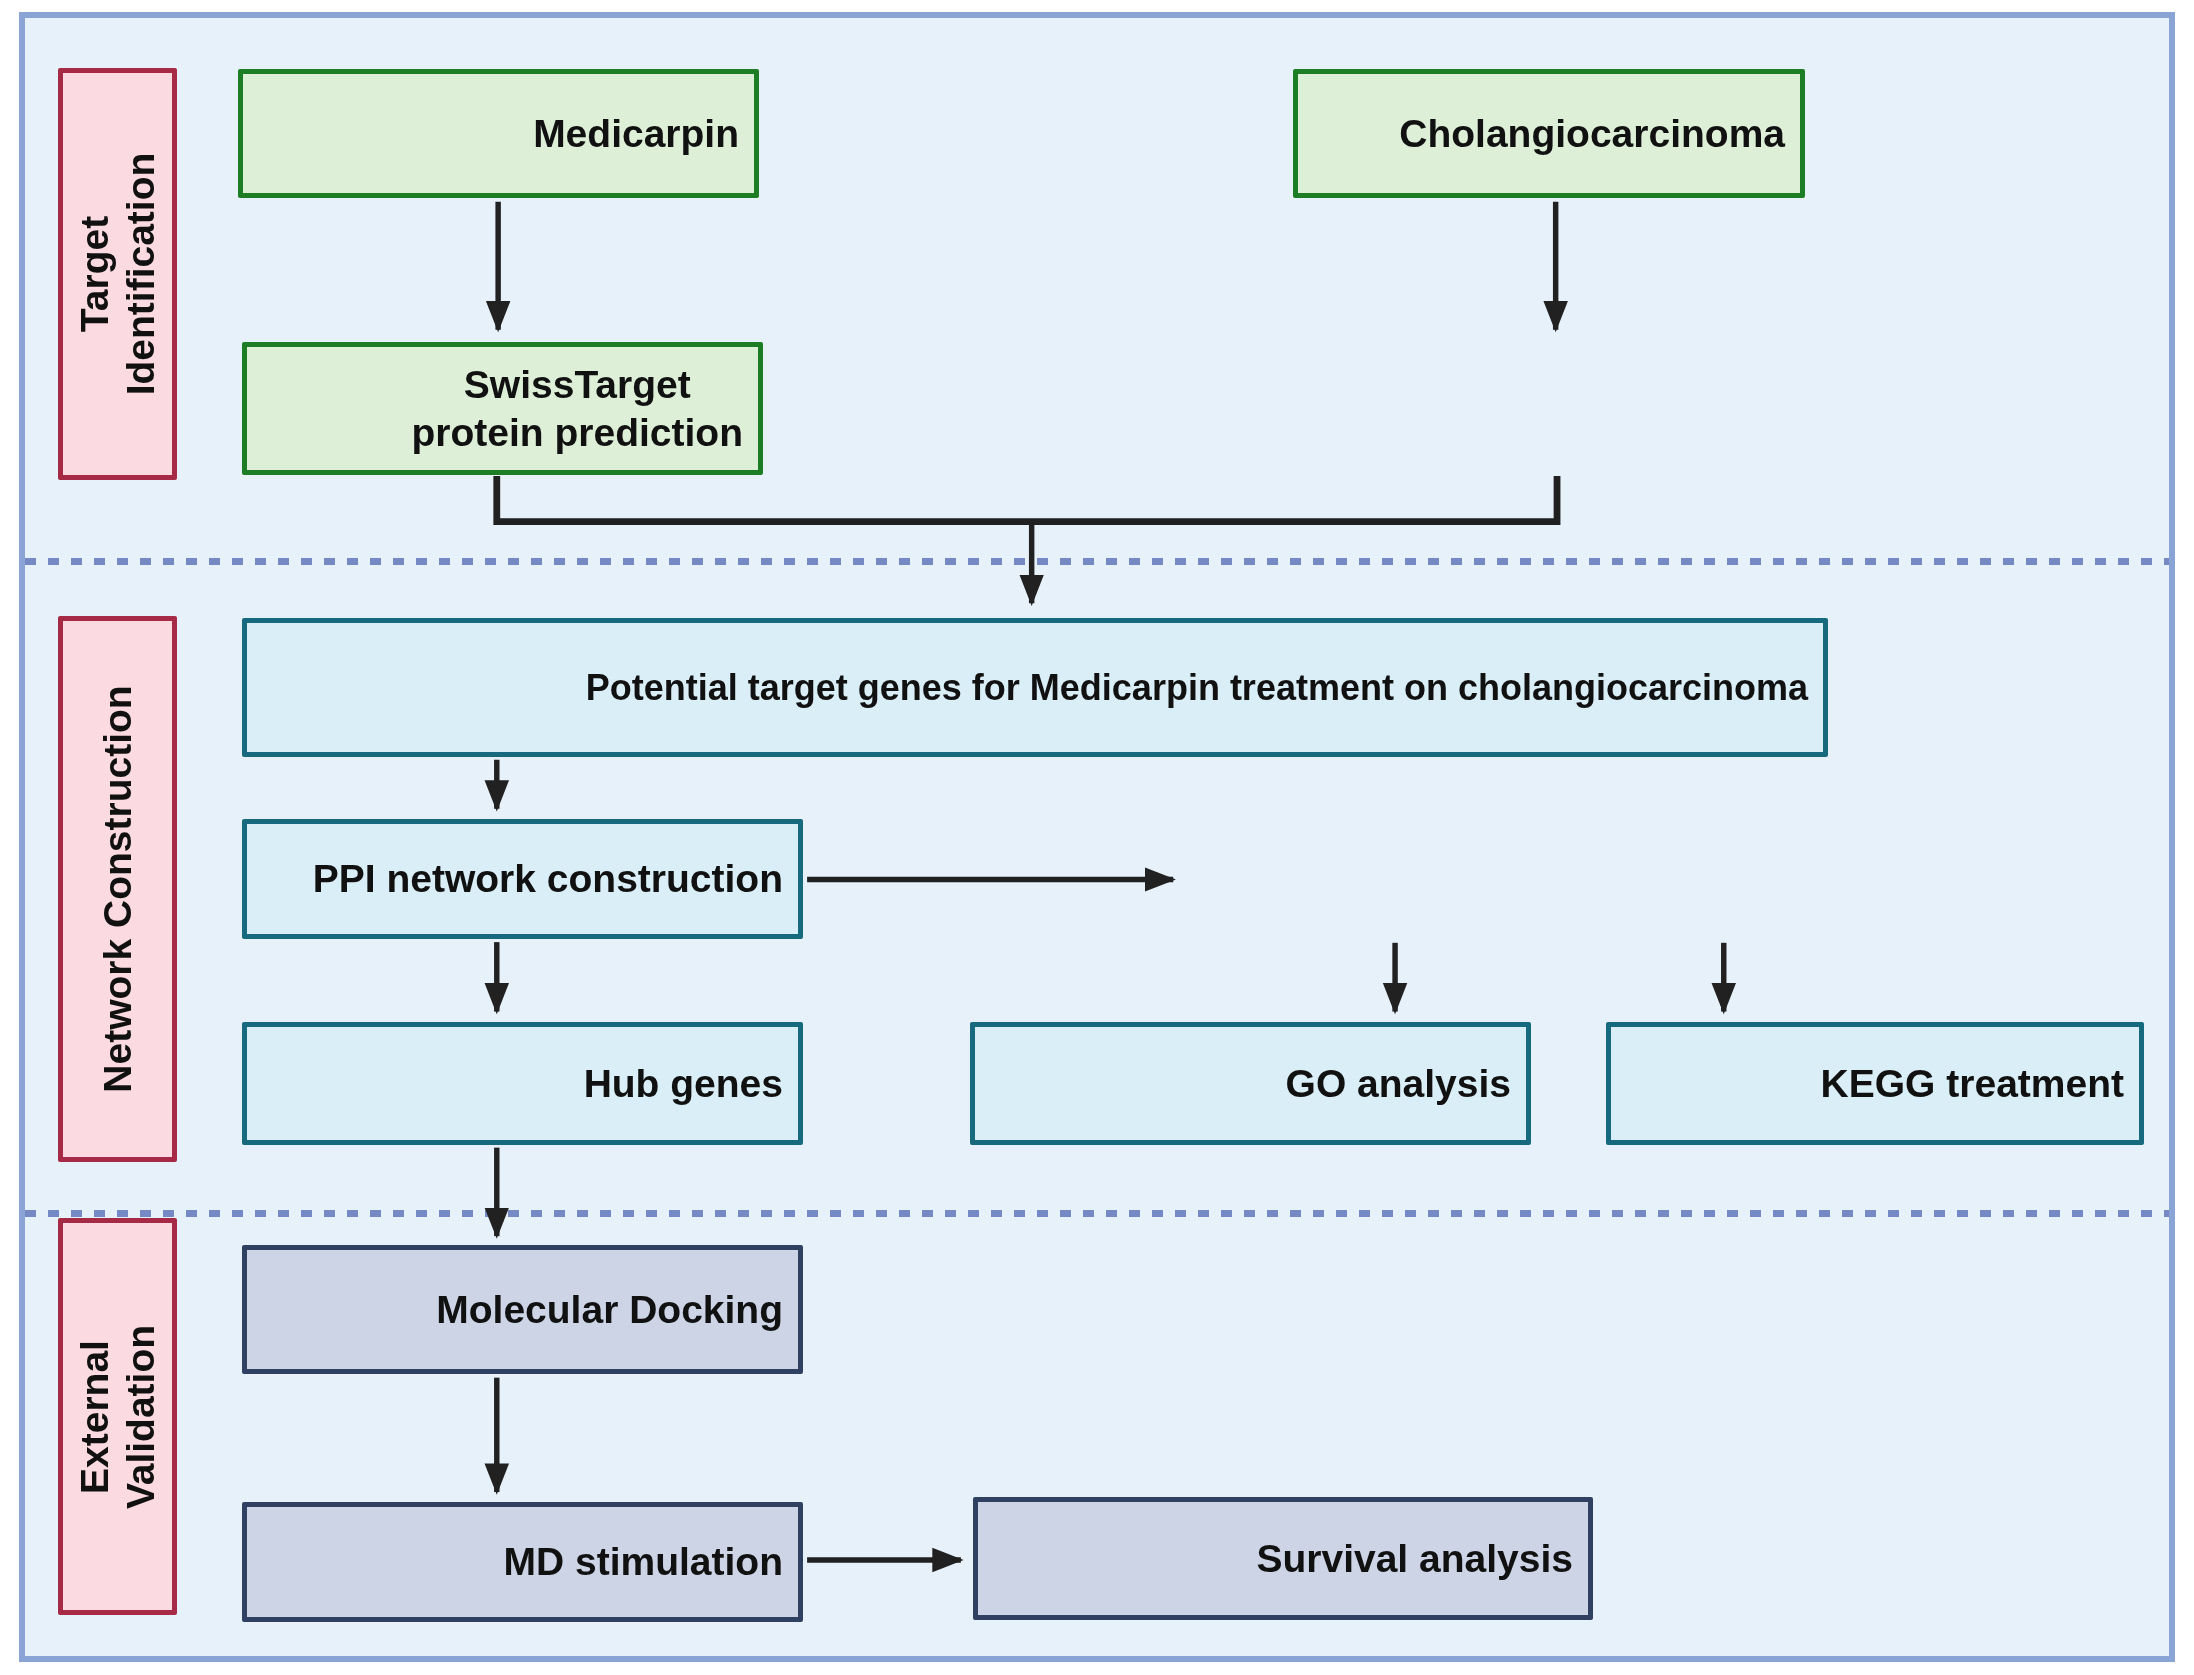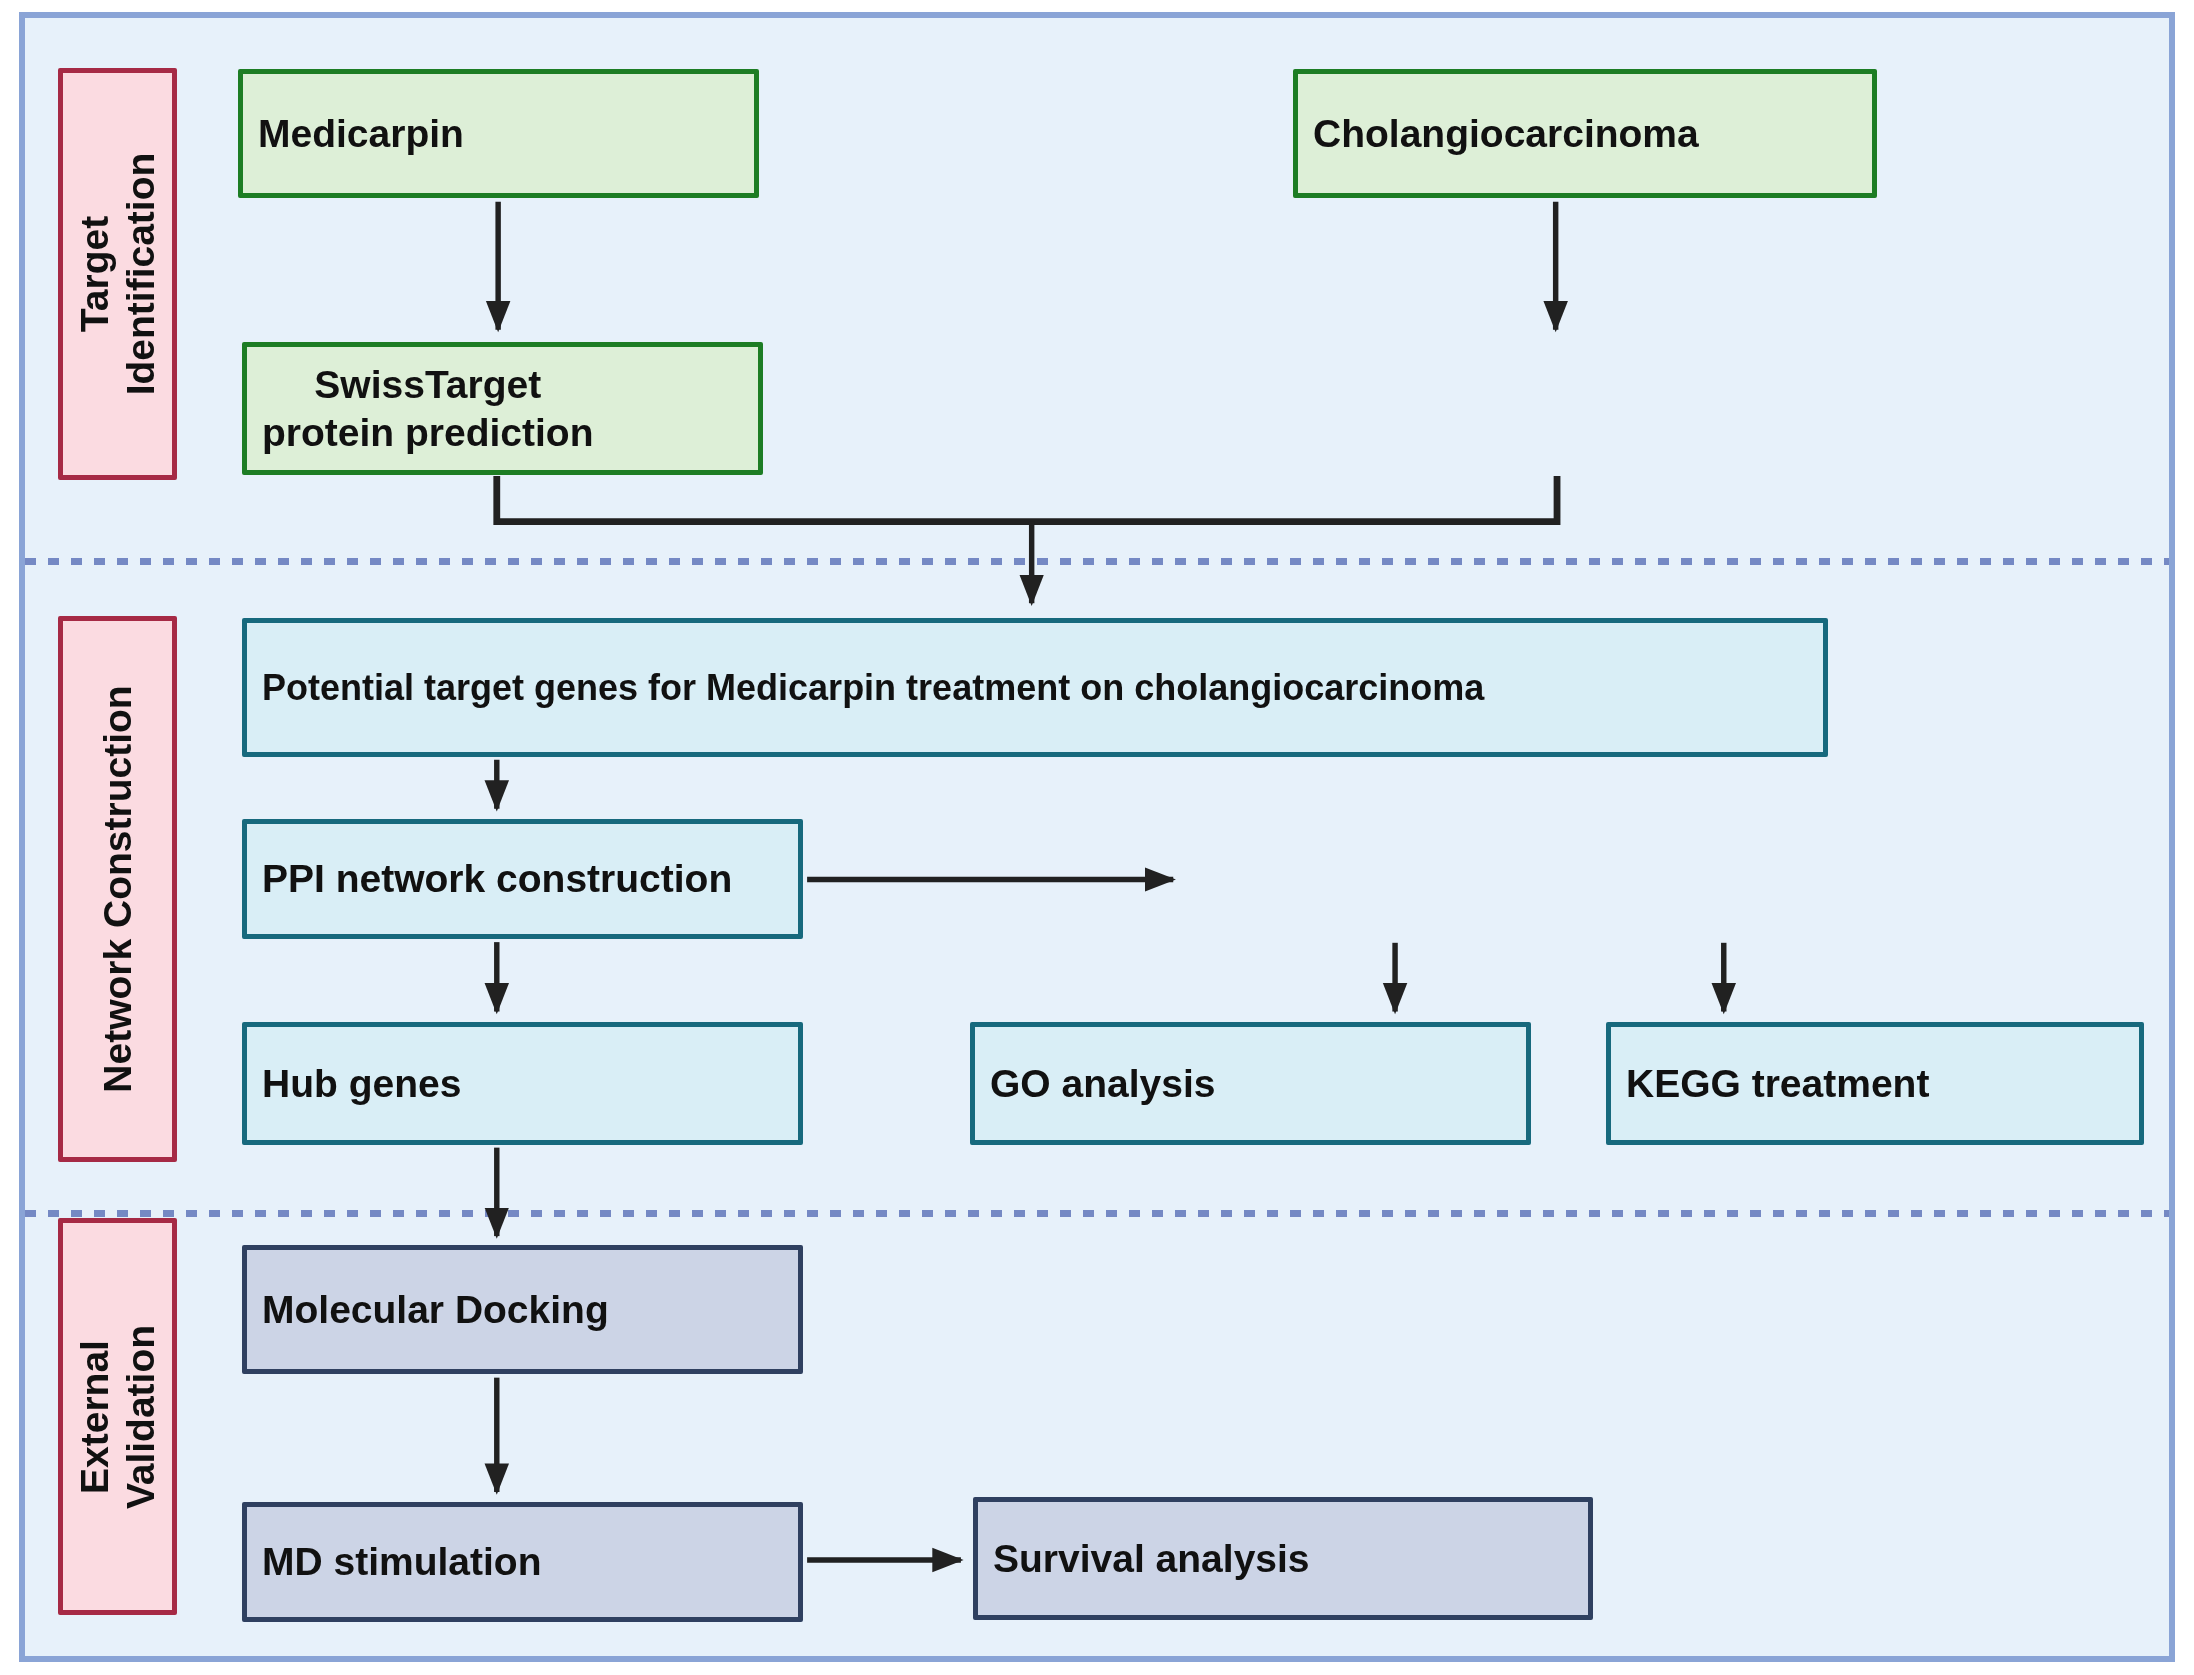--- a/index.html
+++ b/index.html
@@ -42,21 +42,21 @@
     position: absolute;
     left: 0; width: 100%;
     height: 6.8px;
     background: repeating-linear-gradient(to right,
       var(--dashed-line) 0 11px, transparent 11px 23px);
   }
   .node {
     position: absolute;
     display: flex;
     align-items: center;
-    justify-content: flex-start;
+    justify-content: flex-end;
     text-align: center;
     border-radius: 2px;
     padding: 5.4px 15px;
   }
   .node .label {
     white-space: pre-line;
     line-height: 1.22;
     font-size: 39px;
     letter-spacing: 0px;
   }
@@ -131,21 +131,21 @@
     <span class="label" style="width:524px;">Network Construction</span>
   </div>
   <div class="section" style="left:58px; top:1218px; width:119px; height:397px;">
     <span class="label" style="width:373px;">External
 Validation</span>
   </div>
 
   <div class="node green" style="left:238px; top:69px; width:521px; height:129px;">
     <span class="label">Medicarpin</span>
   </div>
-  <div class="node green" style="left:1293px; top:69px; width:584px; height:129px;">
+  <div class="node green" style="left:1293px; top:69px; width:512px; height:129px;">
     <span class="label">Cholangiocarcinoma</span>
   </div>
   <div class="node green" style="left:242px; top:342px; width:521px; height:133px;">
     <span class="label">SwissTarget
 protein prediction</span>
   </div>
 
   <div class="node cyan wide" style="left:242px; top:618px; width:1586px; height:139px;">
     <span class="label">Potential target genes for Medicarpin treatment on cholangiocarcinoma</span>
   </div>

